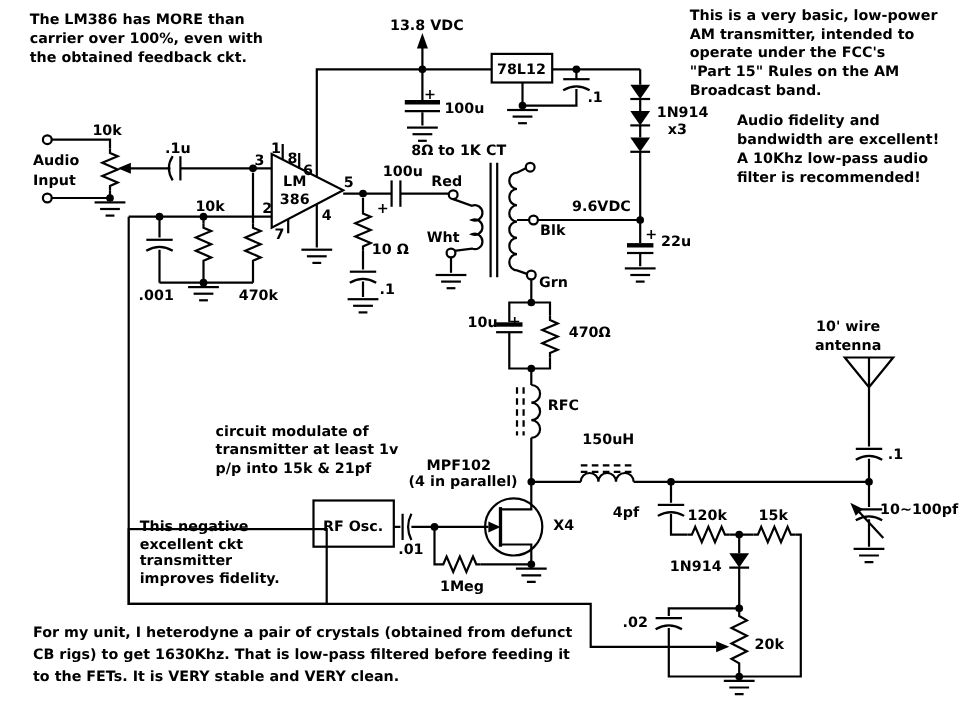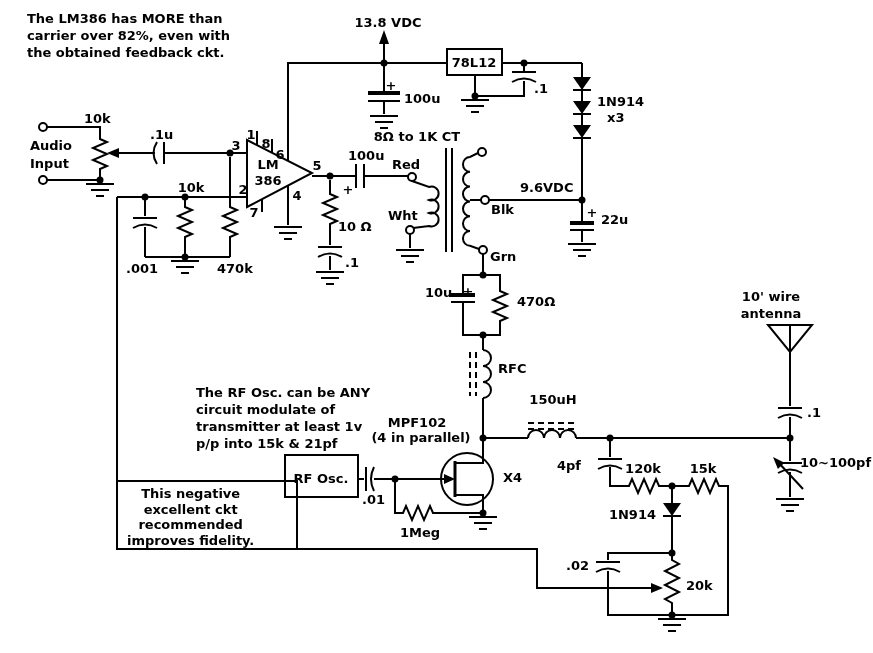--- a/index.html
+++ b/index.html
@@ -254,34 +254,51 @@
     <text x="566" y="570">.02</text>
     <text x="807" y="417">.1</text>
     <text x="800" y="467">10~100pf</text>
     <text x="771" y="301" text-anchor="middle">10' wire</text>
     <text x="771" y="318" text-anchor="middle">antenna</text>
   </g>
 </svg>
 
 <div class="note" style="left:27px;top:10px;">
   <div class="ln">The LM386 has MORE than</div>
-  <div class="ln">carrier over 82%, even with</div>
+  <div class="ln">carrier over 100%, even with</div>
   <div class="ln">the obtained feedback ckt.</div>
 </div>
 
-
+<div class="note" style="left:627px;top:6px;">
+  <div class="ln">This is a very basic, low-power</div>
+  <div class="ln">AM transmitter, intended to</div>
+  <div class="ln">operate under the FCC's</div>
+  <div class="ln">"Part 15" Rules on the AM</div>
+  <div class="ln">Broadcast band.</div>
+</div>
+
+<div class="note" style="left:670px;top:102px;">
+  <div class="ln">Audio fidelity and</div>
+  <div class="ln">bandwidth are excellent!</div>
+  <div class="ln">A 10Khz low-pass audio</div>
+  <div class="ln">filter is recommended!</div>
+</div>
 
 <div class="note" style="left:196px;top:384px;">
-  <div class="ln">The RF Osc. can be ANY</div>
   <div class="ln">circuit modulate of</div>
   <div class="ln">transmitter at least 1v</div>
   <div class="ln">p/p into 15k &amp; 21pf</div>
 </div>
 
-<div class="note tight" style="left:127px;top:486px;text-align:center;">
+<div class="note tight" style="left:127px;top:472px;">
   <div class="ln">This negative</div>
   <div class="ln">excellent ckt</div>
-  <div class="ln">recommended</div>
+  <div class="ln">transmitter</div>
   <div class="ln">improves fidelity.</div>
 </div>
 
+<div class="note wide" style="left:30px;top:566px;">
+  <div class="ln">For my unit, I heterodyne a pair of crystals (obtained from defunct</div>
+  <div class="ln">CB rigs) to get 1630Khz. That is low-pass filtered before feeding it</div>
+  <div class="ln">to the FETs. It is VERY stable and VERY clean.</div>
+</div>
 
 </div>
 
 </body></html>

